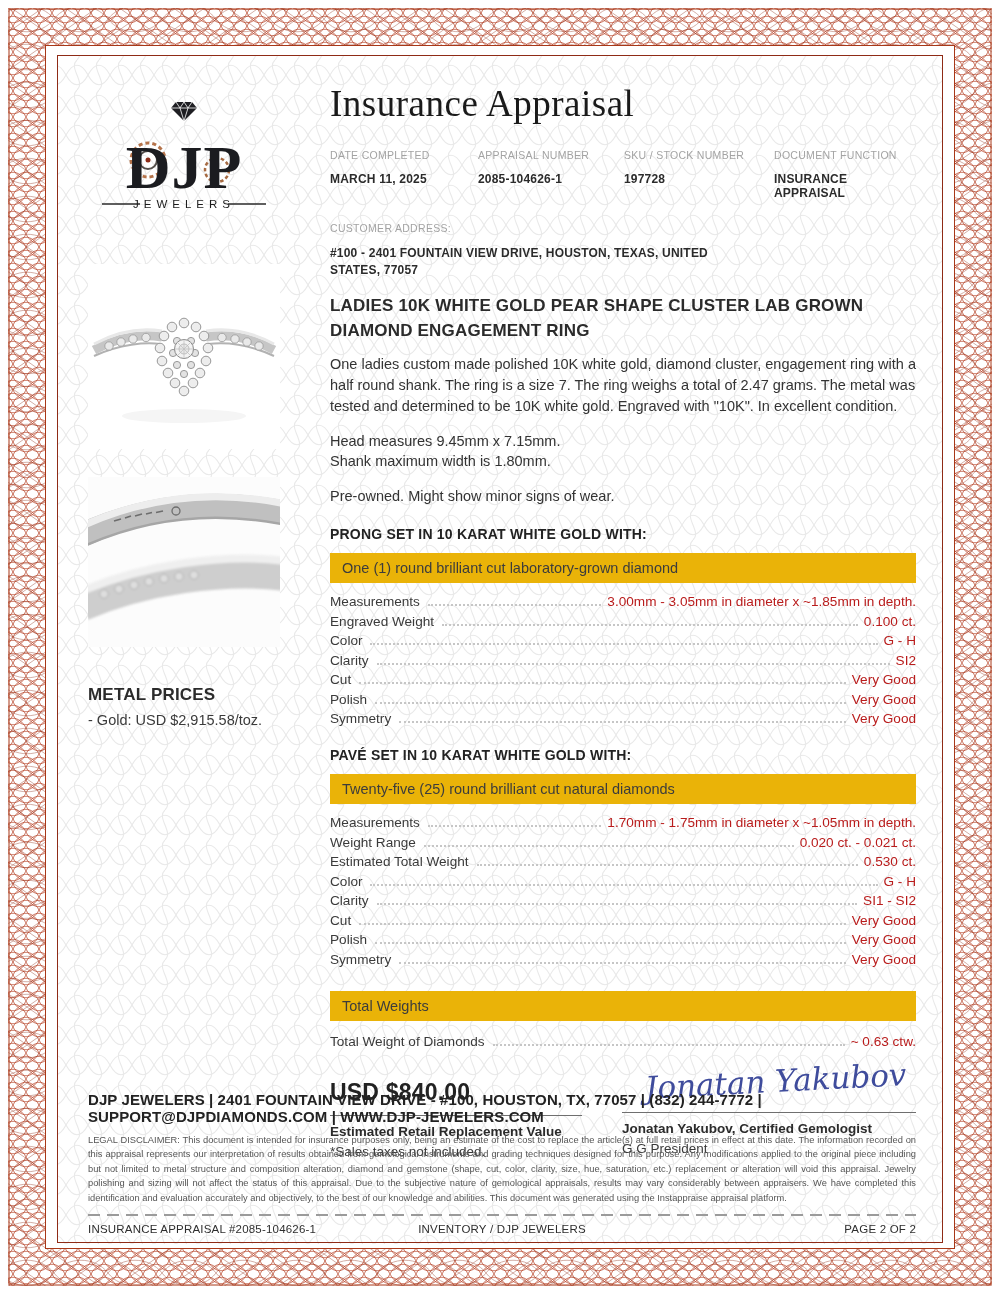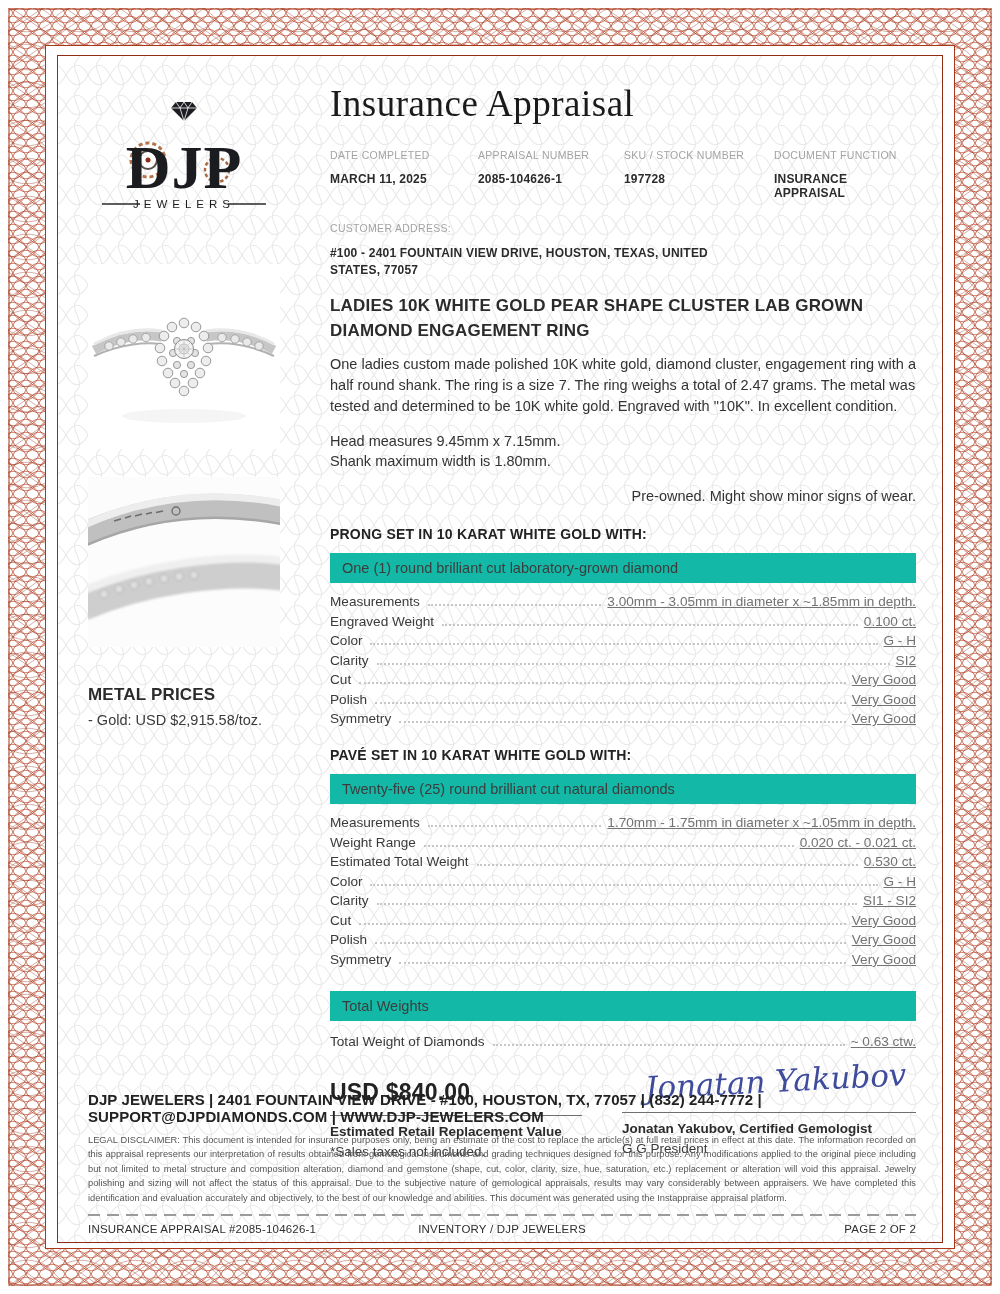--- a/index.html
+++ b/index.html
@@ -79,43 +79,43 @@
     font-size: 17px;
     font-weight: bold;
     color: #2b2b2b;
     line-height: 1.5;
     letter-spacing: 0.2px;
   }
 
   .body-text { font-size: 14.5px; color: #333333; line-height: 1.45; }
   .item-desc { margin-top: 10px; }
   .item-meas { margin-top: 14px; line-height: 1.4; }
-  .item-cond { margin-top: 15px; text-align: right; }
+  .item-cond { margin-top: 15px; }
 
   .section-heading {
     margin-top: 19px;
     font-size: 14px;
     font-weight: bold;
     color: #222222;
     letter-spacing: 0.2px;
   }
   .section-heading.pave { margin-top: 21px; }
 
   .banner {
     margin-top: 11px;
-    background: #14b8a6;
+    background: #eab308;
     padding: 7px 12px 7px 12px;
     font-size: 14.5px;
     color: #3c3c3c;
   }
 
   .specs { margin-top: 11px; }
   .spec-row { display: flex; align-items: flex-end; margin-bottom: 4.5px; }
   .spec-label { font-size: 13.6px; color: #3a3a3a; white-space: nowrap; }
-  .spec-value { font-size: 13.6px; color: #737373; white-space: nowrap; text-decoration: underline; }
+  .spec-value { font-size: 13.6px; color: #b91c1c; white-space: nowrap; }
   .leader {
     flex: 1;
     border-bottom: 2px dotted #c6c6c6;
     margin: 0 6px 3px 8px;
     min-width: 14px;
   }
 
   .totals-banner { margin-top: 24px; }
   .totals-rows { margin-top: 13px; }
 

